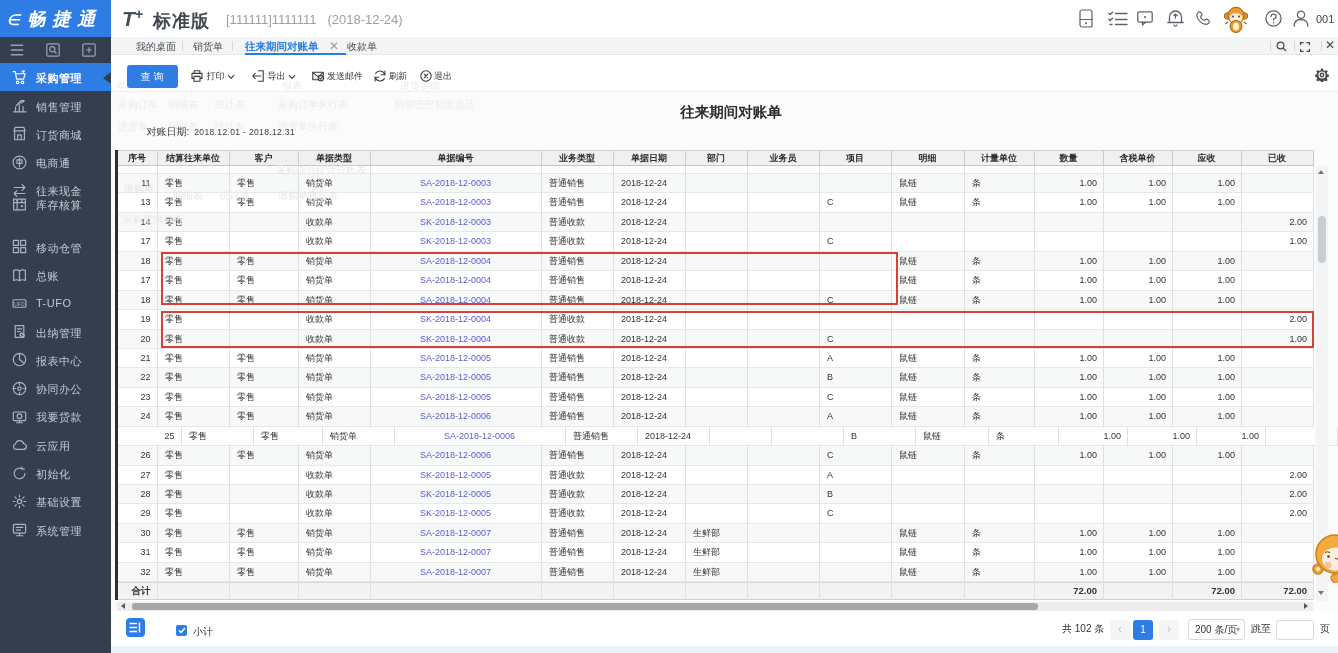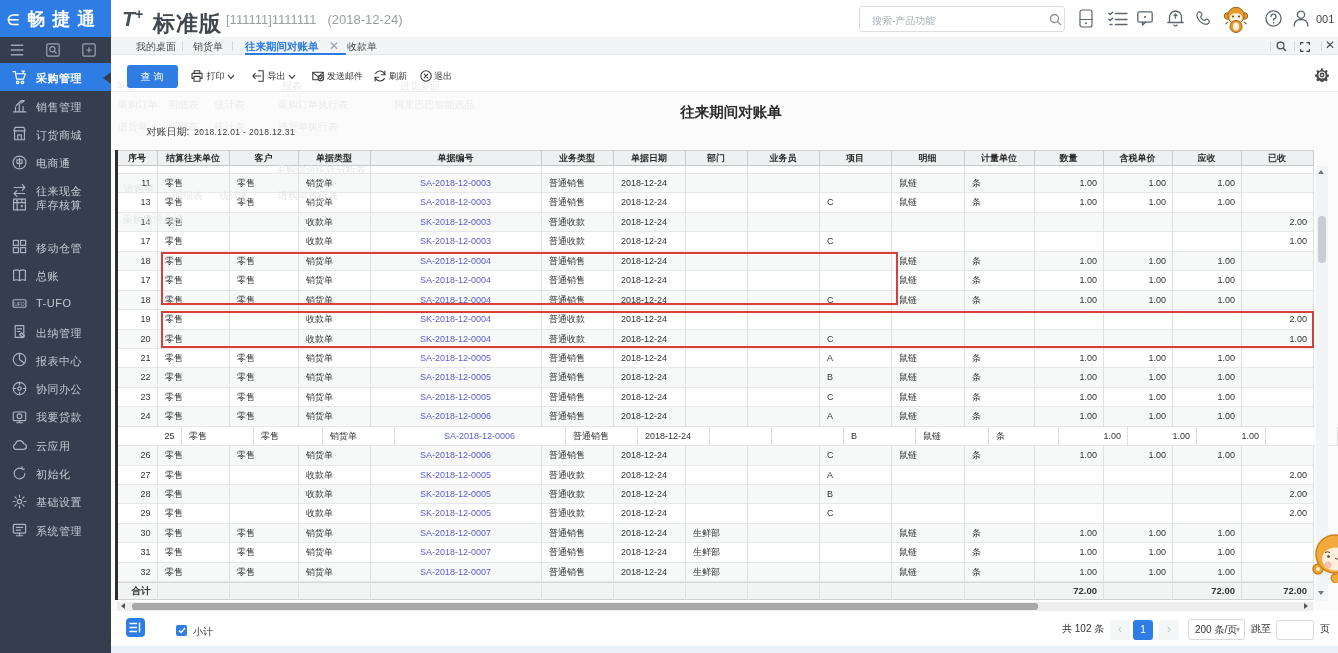--- a/index.html
+++ b/index.html
@@ -1,22 +1,22 @@
 <!DOCTYPE html>
 <html><head><meta charset="utf-8">
 <style>
 *{margin:0;padding:0;box-sizing:border-box}
 html,body{width:1338px;height:653px;overflow:hidden;font-family:"Liberation Sans",sans-serif;background:#fff}
 .abs{position:absolute}
 
 #hdr{position:absolute;left:0;top:0;width:1338px;height:37px;background:#fff}
 #logo{position:absolute;left:0;top:0;width:111px;height:37px;background:#2e7de4;color:#fff}
-#logo .lg{position:absolute;left:6px;top:7px;font-size:18px;font-weight:bold;letter-spacing:7px;white-space:nowrap}
+#logo .lg{position:absolute;left:6px;top:7px;font-size:18px;font-weight:bold;font-style:italic;letter-spacing:7px;white-space:nowrap}
 #tplus{position:absolute;left:122px;top:6px;font-size:21px;font-weight:bold;font-style:italic;color:#474f5a}
-#bzb{position:absolute;left:153px;top:9px;font-size:22px;font-weight:bold;color:#40474f;letter-spacing:1px}
+#bzb{position:absolute;left:153px;top:9px;font-size:18px;font-weight:bold;color:#40474f;letter-spacing:1px}
 #acct{position:absolute;left:226px;top:12px;font-size:13px;color:#9aa0a6}
 #srch{position:absolute;left:859px;top:6px;width:206px;height:26px;border:1px solid #dcdfe2;border-radius:3px;background:#fff}
 #srch .ph{position:absolute;left:12px;top:7px;font-size:10px;color:#aab0b6}
 .hic{position:absolute;top:10px;color:#5c646d}
 
 #side{position:absolute;left:0;top:37px;width:111px;height:616px;background:#353e4e}
 .mi{position:absolute;left:0;width:111px;height:28px;color:#c3cbd5;font-size:11px}
 .mi .ic{position:absolute;left:12px;top:6.5px}
 .mi .tx{position:absolute;left:36px;top:8px;letter-spacing:0.5px}
 .mi.act{background:#2e7de4;color:#fff;font-weight:bold}
@@ -75,27 +75,20 @@
 svg{display:block}
 </style></head>
 <body>
 <div id="hdr">
  <div id="logo">
       <div class="lg">∈畅捷通</div>
     </div>
  <div id="tplus">T<span style="font-size:14px;vertical-align:7px;font-style:italic">+</span></div>
     <div id="bzb">标准版</div>
  <div id="acct">[111111]1111111&nbsp;&nbsp;&nbsp;(2018-12-24)</div>
- <div id="srch">
-      <div class="ph">搜索-产品功能</div>
-   <svg class="abs" style="left:189px;top:6px" width="13" height="13" viewBox="0 0 13 13" fill="none" stroke="#8a9096" stroke-width="1.3">
-        <circle cx="5.5" cy="5.5" r="4"></circle>
-        <path d="M8.5 8.5 L12 12"></path>
-      </svg>
- </div>
  <svg class="abs" style="left:1079px;top:9px" width="14" height="19" viewBox="0 0 14 19" fill="none" stroke="#5c646d" stroke-width="1.2" stroke-linecap="round" stroke-linejoin="round">
       <rect x="1" y="1" width="12" height="17" rx="2"></rect>
       <path d="M1 10.5 H13"></path>
       <circle cx="7" cy="14.2" r="1" fill="#5c646d" stroke="none"></circle>
     </svg>
  <svg class="abs" style="left:1108px;top:11px" width="20" height="15" viewBox="0 0 20 15" fill="none" stroke="#5c646d" stroke-width="1.4" stroke-linecap="round" stroke-linejoin="round">
       <path d="M0.8 2.2 L2.2 3.6 L4.6 1.2 M7.5 2.5 H19 M0.8 8.2 L2.2 9.6 L4.6 7.2 M7.5 8.5 H19 M2 13.5 H4 M7.5 13.5 H19"></path>
     </svg>
  <svg class="abs" style="left:1137px;top:11px" width="16" height="15" viewBox="0 0 16 15" fill="none" stroke="#5c646d" stroke-width="1.3" stroke-linecap="round" stroke-linejoin="round">
       <rect x="0.8" y="0.8" width="14.4" height="10.4" rx="1.5"></rect>

